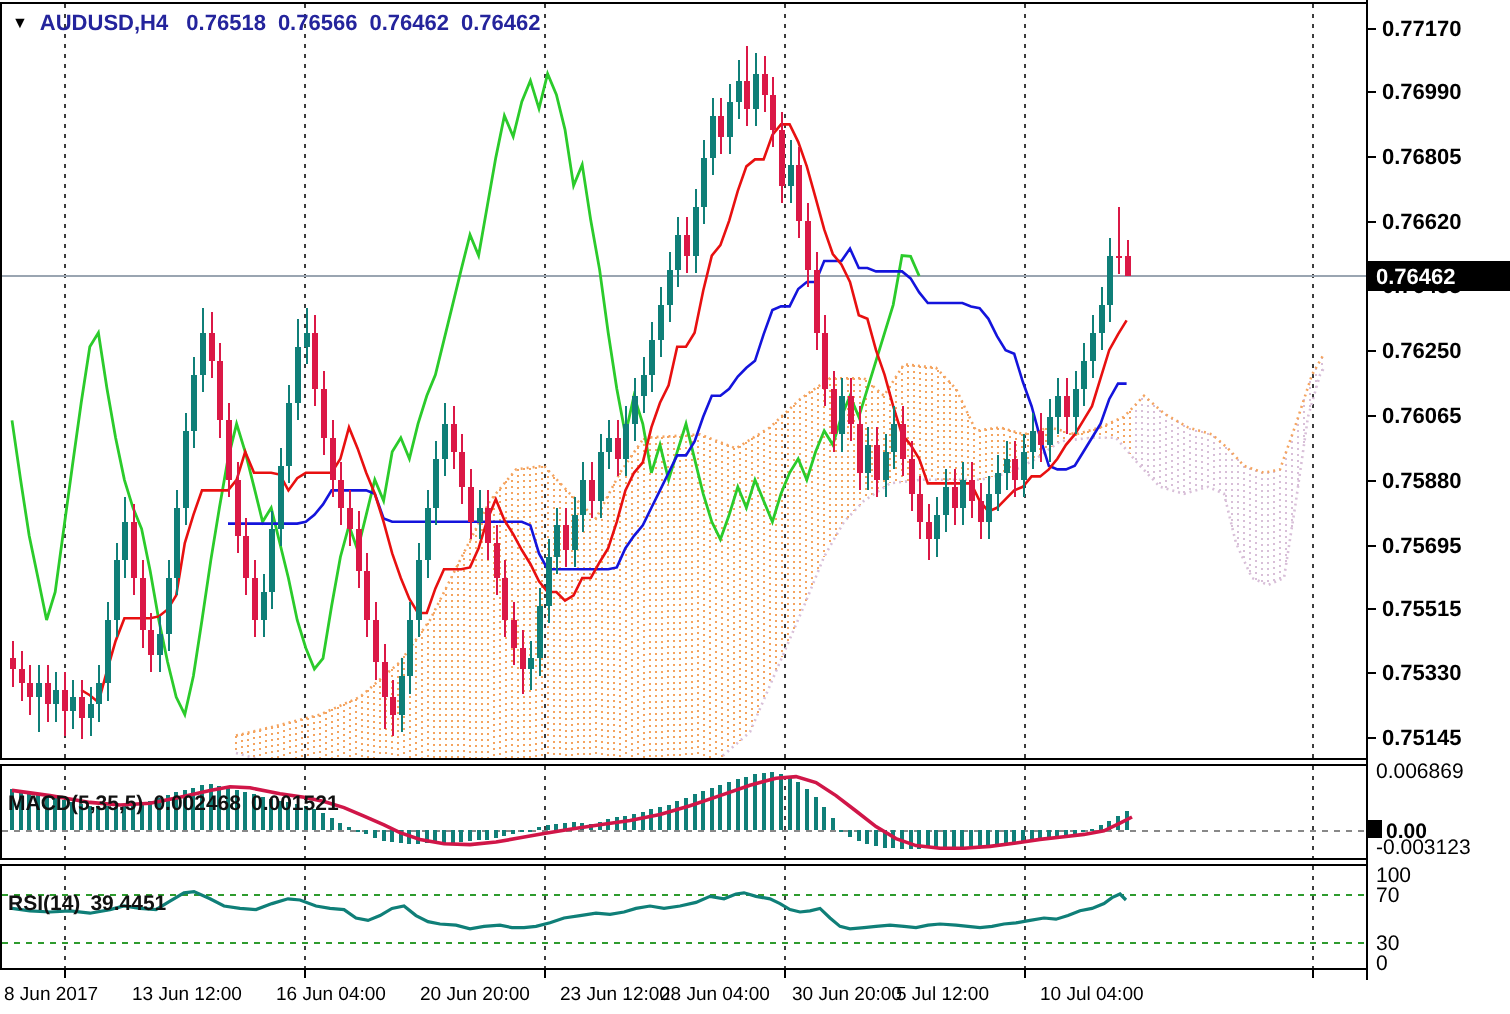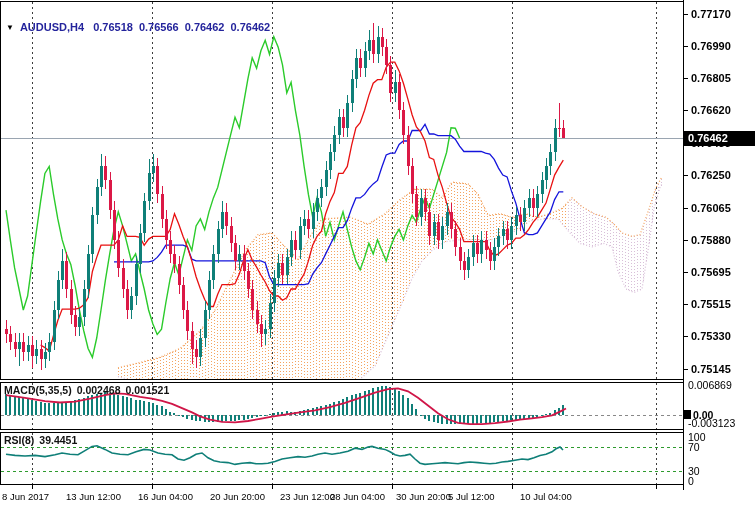--- a/index.html
+++ b/index.html
@@ -1,24 +1,24 @@
 <!DOCTYPE html>
 <html><head>
 <meta charset="utf-8">
 <style>
   html,body{margin:0;padding:0;background:#fff;}
   .win{position:relative;width:755px;height:507px;background:#fff;
        font-family:"Liberation Sans",sans-serif;overflow:hidden;}
   .win svg{position:absolute;left:0;top:0;}
-  .title{position:absolute;left:6px;top:21px;font-size:11px;font-weight:bold;
+  .title{position:absolute;left:6px;top:6px;font-size:11px;font-weight:bold;
          color:#24249C;white-space:nowrap;}
   .title .tri{color:#000;font-size:8px;margin-right:6px;vertical-align:1px;cursor:pointer;}
   .title span.v{margin-right:6px;}
   .ind-label{position:absolute;left:4px;font-size:10.5px;font-weight:bold;color:#111;
-             white-space:nowrap;}
+             white-space:nowrap;margin-top:12px;}
   .ind-label span{margin-right:5px;}
   #macd-label{top:384px;}
   #rsi-label{top:434px;}
 </style>
 </head>
 <body>
 
 <div class="win">
   <svg id="chart" width="755" height="507" shape-rendering="crispEdges">
       <defs>
@@ -715,15 +715,15 @@
   <div class="title">
     <span class="tri">▼</span><span class="v">AUDUSD,H4</span>
     <span class="v">0.76518</span><span class="v">0.76566</span><span class="v">0.76462</span><span class="v">0.76462</span>
   </div>
 
   <div class="ind-label" id="macd-label">
     <span>MACD(5,35,5)</span><span>0.002468</span><span>0.001521</span>
   </div>
 
   <div class="ind-label" id="rsi-label">
-    <span>RSI(8)</span><span>39.4451</span>
+    <span>RSI(14)</span><span>39.4451</span>
   </div>
 </div>
 
 </body></html>

